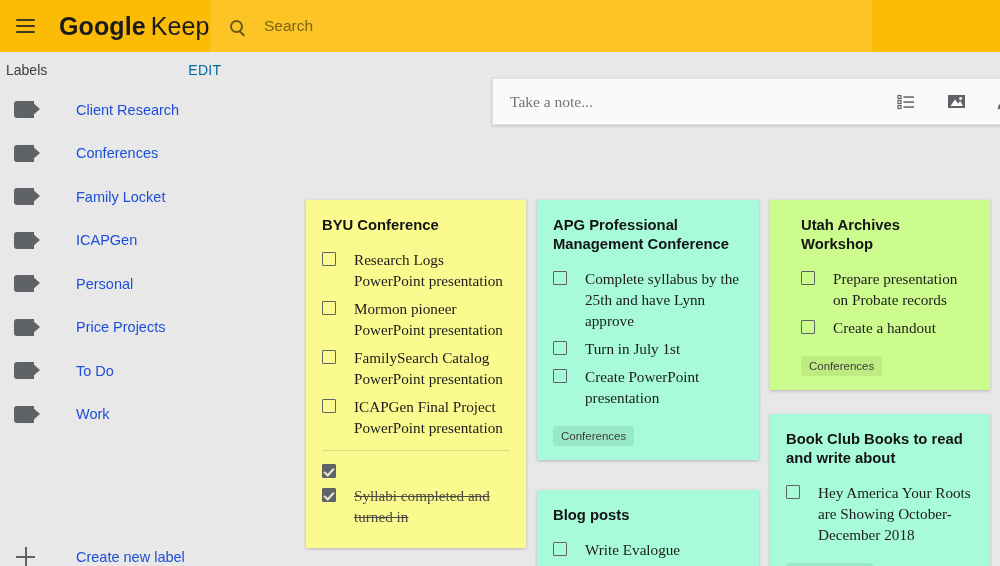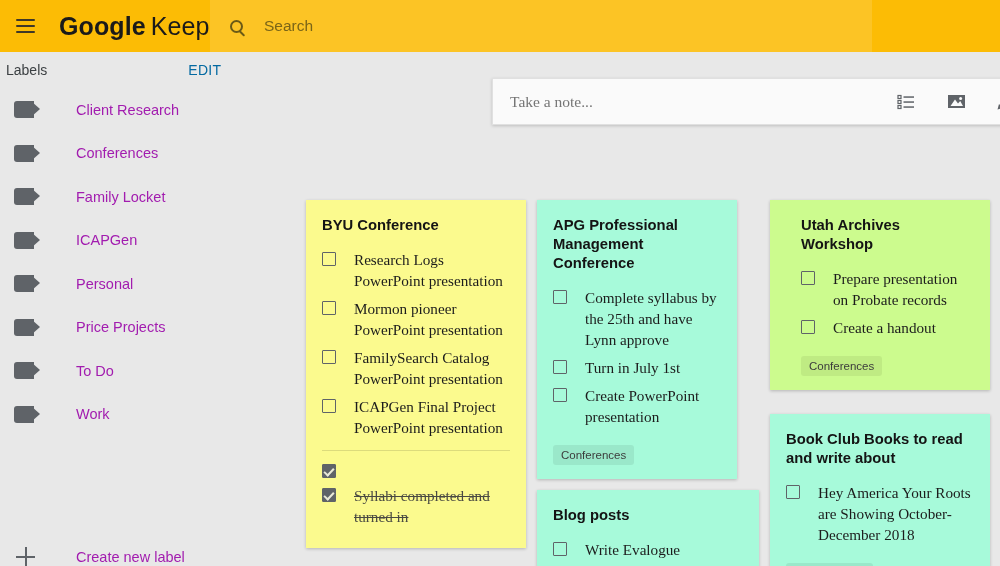--- a/index.html
+++ b/index.html
@@ -98,21 +98,21 @@
     border-left: 9px solid #5f6368;
   }
   .plus-icon {
     width: 29px; height: 20px; position: relative; flex: 0 0 auto;
   }
   .plus-icon::before, .plus-icon::after {
     content:''; position: absolute; background: #5f6368;
   }
   .plus-icon::before { left: 2px; top: 9px; width: 19px; height: 2px; }
   .plus-icon::after  { left: 10.5px; top: 0.5px; width: 2px; height: 19px; }
-  .side-label { margin-left: 33px; font-size: 14.5px; color: #a21caf; white-space: nowrap; text-align: right; }
+  .side-label { margin-left: 33px; font-size: 14.5px; color: #1d4ed8; white-space: nowrap; text-align: right; }
 
   
   #composer {
     position: absolute; top: 26px; left: 492px;
     width: 520px; height: 47px;
     background: #fafafa;
     border: 1px solid #e0e0e0;
     box-shadow: 0 1px 3px rgba(0,0,0,0.18);
     display: flex; align-items: center;
   }
@@ -176,21 +176,21 @@
     display: inline-block;
     font-family: "Liberation Sans", sans-serif;
     font-size: 11.5px; color: #3c3c3c;
     padding: 4px 8px 4px 8px;
     border-radius: 3px;
     margin-top: 11px;
   }
 
   
   #note-byu     { left: 306px; top: 148px;  width: 220px; background: #fbfa8e; }
-  #note-apg     { left: 537px; top: 148px;  width: 200px; background: #a7fada; }
+  #note-apg     { left: 537px; top: 148px;  width: 222px; background: #a7fada; }
   #note-apg-chip{ background: #9ae8ca; }
   #note-blog    { left: 537px; top: 438px;  width: 222px; background: #a7fada; height: 128px; }
   #note-utah    { left: 770px; top: 148px;  width: 220px; background: #ccfb8e; padding-left: 31px; }
   #note-utah-chip{ background: #bfeb83; }
   #note-book    { left: 770px; top: 362px;  width: 220px; background: #a7fada; }
   #note-book-chip{ background: #9ae8ca; }
 </style>
 </head>
 <body>
 

